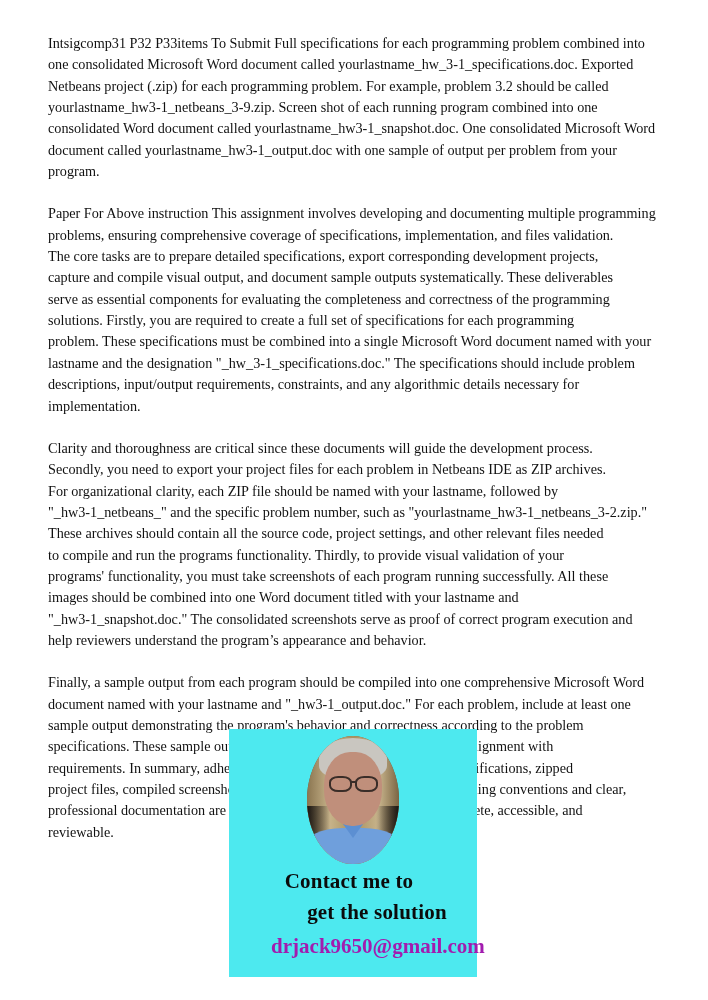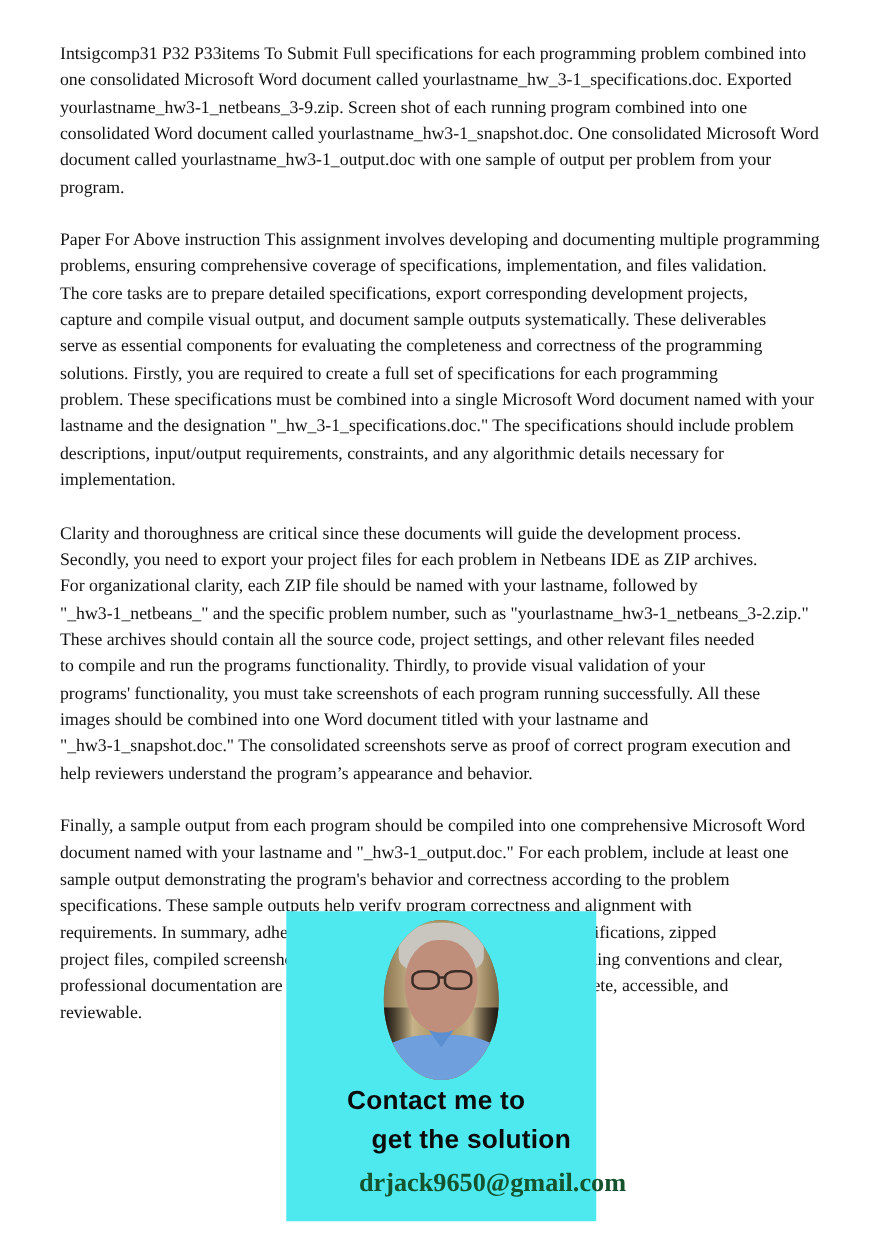--- a/index.html
+++ b/index.html
@@ -100,49 +100,50 @@
     .avatar .dark-sides {
       position: absolute;
       left: 0; top: 70px; right: 0; height: 30px;
       background: linear-gradient(90deg, #1a1613 0%, transparent 25%, transparent 75%, #1a1613 100%);
     }
     .promo-head {
       position: absolute;
       left: 0;
       width: 248px;
       text-align: center;
-      font-family: Liberation Sans, sans-serif;
+      font-family: Liberation Serif, serif;
       font-weight: bold;
       font-size: 21px;
       line-height: 30px;
       color: #0b0b0b;
       letter-spacing: 0.2px;
     }
     .promo-head.l1 { top: 137px; left: -4px; }
     .promo-head.l2 { top: 168px; left: 0px; margin-left: 24px; }
     .promo-email {
       position: absolute;
-      left: 16px;
+      left: 0;
       top: 203px;
       width: 298px;
       text-align: center;
       font-family: "Liberation Serif", "DejaVu Serif", serif;
       font-weight: bold;
       font-size: 21px;
       line-height: 28px;
-      color: #14532d;
+      color: #a21caf;
     }
   </style>
 </head>
 <body>
 
 <div class="page">
   <p class="para">
     <span class="line">Intsigcomp31 P32 P33items To Submit Full specifications for each programming problem combined into</span>
     <span class="line">one consolidated Microsoft Word document called yourlastname_hw_3-1_specifications.doc. Exported</span>
+    <span class="line">Netbeans project (.zip) for each programming problem. For example, problem 3.2 should be called</span>
     <span class="line">yourlastname_hw3-1_netbeans_3-9.zip. Screen shot of each running program combined into one</span>
     <span class="line">consolidated Word document called yourlastname_hw3-1_snapshot.doc. One consolidated Microsoft Word</span>
     <span class="line">document called yourlastname_hw3-1_output.doc with one sample of output per problem from your</span>
     <span class="line">program.</span>
   </p>
   <p class="para">
     <span class="line">Paper For Above instruction This assignment involves developing and documenting multiple programming</span>
     <span class="line">problems, ensuring comprehensive coverage of specifications, implementation, and files validation.</span>
     <span class="line">The core tasks are to prepare detailed specifications, export corresponding development projects,</span>
     <span class="line">capture and compile visual output, and document sample outputs systematically. These deliverables</span>

